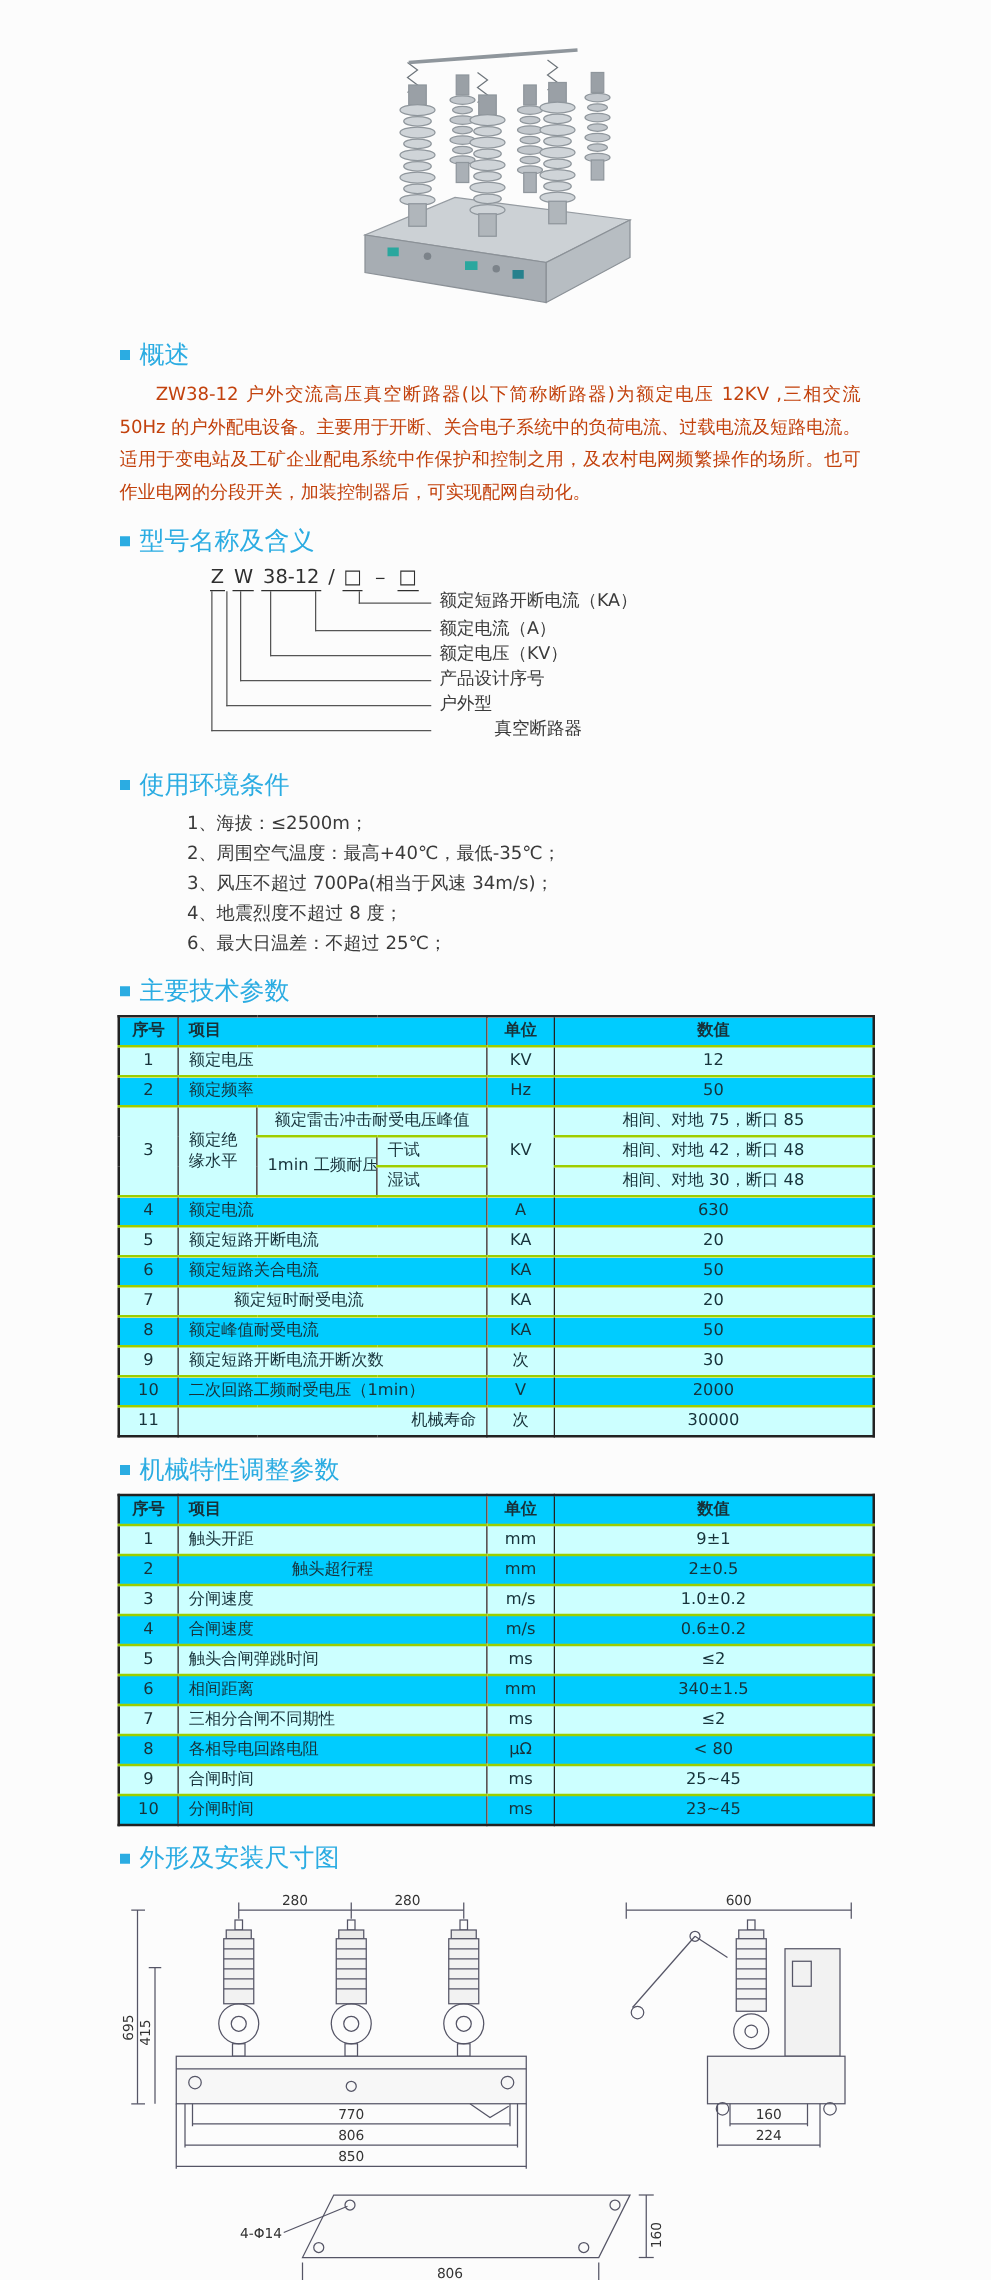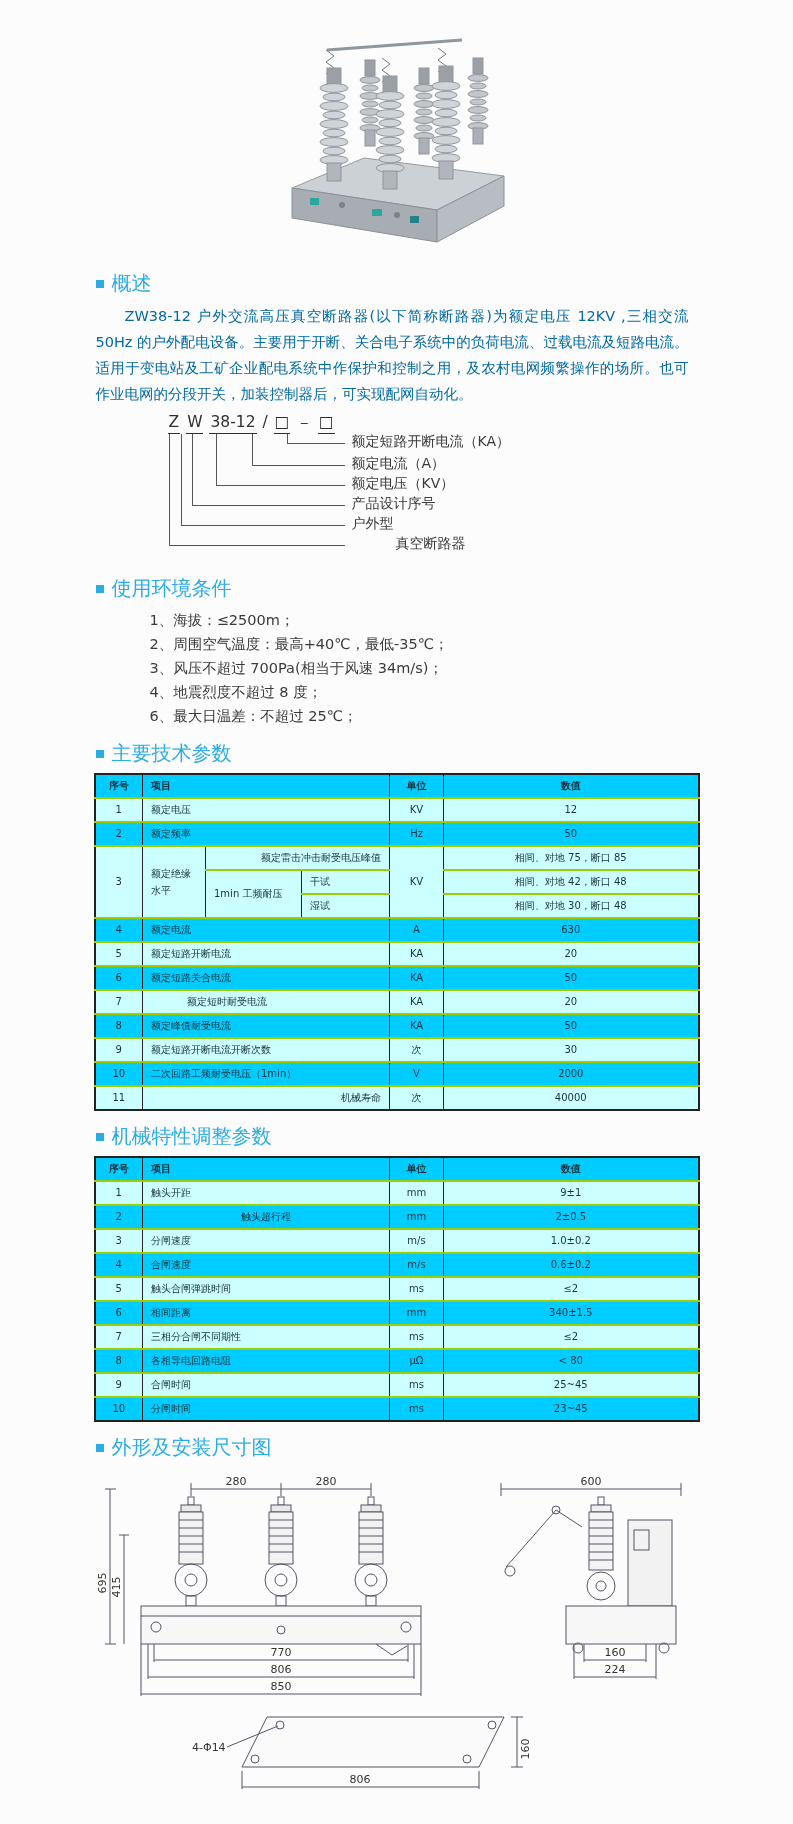--- a/index.html
+++ b/index.html
@@ -1,29 +1,29 @@
 <!DOCTYPE html>
 <html><head>
 <meta charset="utf-8">
 <style>
   html,body{margin:0;padding:0;background:#fcfcfc;}
   body{width:793px;height:1824px;font-family:"DejaVu Sans","Liberation Sans",sans-serif;color:#3d3d3d;overflow:hidden;}
   .content{width:606px;margin:0 auto;padding-top:20px;}
   .photo{text-align:center;margin:0 0 14px 0;}
   .sec-head{display:flex;align-items:center;gap:8px;color:#2bace2;font-size:20px;margin:12px 0 6px 2px;}
   .sec-head .sq{width:8px;height:8px;background:#2bace2;flex:none;}
-  .para{font-size:14.5px;line-height:26px;text-indent:2em;margin:2px 11px 6px 2px;color:#0369a1;text-align:justify;}
+  .para{font-size:14.5px;line-height:26px;text-indent:2em;margin:2px 11px 6px 2px;color:#c2410c;text-align:justify;}
   .model-diagram{position:relative;height:150px;margin:6px 0 2px 0;}
   .model-code{position:absolute;left:74px;top:0;font-size:15.5px;color:#2f2f2f;display:flex;gap:6px;font-weight:500;}
   .model-code .u{border-bottom:1.5px solid #2f2f2f;padding:0 1px;}
   .conn{position:absolute;border-left:1.2px solid #555;border-bottom:1.2px solid #555;}
   .model-label{position:absolute;left:258px;font-size:14px;color:#3a3a3a;white-space:nowrap;}
   .env-list{margin:2px 0 2px 56px;}
   .env-item{font-size:14.5px;line-height:24px;color:#3a3a3a;}
-  table.params{border-collapse:collapse;width:606px;table-layout:fixed;font-size:10px;color:#17323a;border:2px solid #222;margin:2px 0 4px 0;}
+  table.params{border-collapse:collapse;width:606px;table-layout:fixed;font-size:13px;color:#17323a;border:2px solid #222;margin:2px 0 4px 0;}
   table.params th,table.params td{border-left:1px solid #222;border-right:1px solid #222;border-top:2px solid #9bce00;padding:2px 8px;height:18px;line-height:16px;text-align:center;overflow:hidden;white-space:nowrap;}
   table.params tr.head th{background:#00ccff;font-weight:bold;border-top:none;text-align:center;}
   table.params tr.light td{background:#ccffff;}
   table.params tr.shade td{background:#00ccff;}
   .drawing{margin:4px 0 0 0;}
   .drawing svg text{font-size:11px;fill:#333;font-family:"DejaVu Sans","Liberation Sans",sans-serif;}
 </style>
 </head>
 <body>
 
@@ -127,20 +127,24 @@
 
   <div>
     <div class="sec-head">
       <span class="sq"></span>
       <span>概述</span>
     </div>
     <p class="para">ZW38-12 户外交流高压真空断路器(以下简称断路器)为额定电压 12KV ,三相交流 50Hz 的户外配电设备。主要用于开断、关合电子系统中的负荷电流、过载电流及短路电流。适用于变电站及工矿企业配电系统中作保护和控制之用，及农村电网频繁操作的场所。也可作业电网的分段开关，加装控制器后，可实现配网自动化。</p>
   </div>
 
   <div>
+    <div class="sec-head">
+      <span class="sq"></span>
+      <span>型号名称及含义</span>
+    </div>
     <div class="model-diagram">
       <div class="model-code">
           <span class="u">Z</span>
           <span class="u">W</span>
           <span class="u">38-12</span>
           <span>/</span>
           <span class="u">□</span>
           <span>－</span>
           <span class="u">□</span>
         </div>
@@ -202,21 +206,21 @@
           </tr>
           <tr class="shade">
             <td>2</td>
             <td colspan="3" style="text-align: left;">额定频率</td>
             <td>Hz</td>
             <td>50</td>
           </tr>
           <tr class="light">
             <td rowspan="3">3</td>
             <td rowspan="3" style="text-align: left; white-space: normal; line-height: 17px;">额定绝缘水平</td>
-            <td colspan="2" style="text-align: right;">额定雷击冲击耐受电压峰值</td>
+            <td colspan="2" style="text-align: center;">额定雷击冲击耐受电压峰值</td>
             <td rowspan="3">KV</td>
             <td>相间、对地 75，断口 85</td>
           </tr>
           <tr class="light">
             <td rowspan="2" style="text-align: left;">1min 工频耐压</td>
             <td style="text-align: left;">干试</td>
             <td>相间、对地 42，断口 48</td>
           </tr>
           <tr class="light">
             <td style="text-align: left;">湿试</td>
@@ -261,21 +265,21 @@
           <tr class="shade">
             <td>10</td>
             <td colspan="3" style="text-align: left;">二次回路工频耐受电压（1min）</td>
             <td>V</td>
             <td>2000</td>
           </tr>
           <tr class="light">
             <td>11</td>
             <td colspan="3" style="text-align: right;">机械寿命</td>
             <td>次</td>
-            <td>40000</td>
+            <td>30000</td>
           </tr>
         </tbody>
     </table>
   </div>
 
   <div>
     <div class="sec-head">
       <span class="sq"></span>
       <span>机械特性调整参数</span>
     </div>

